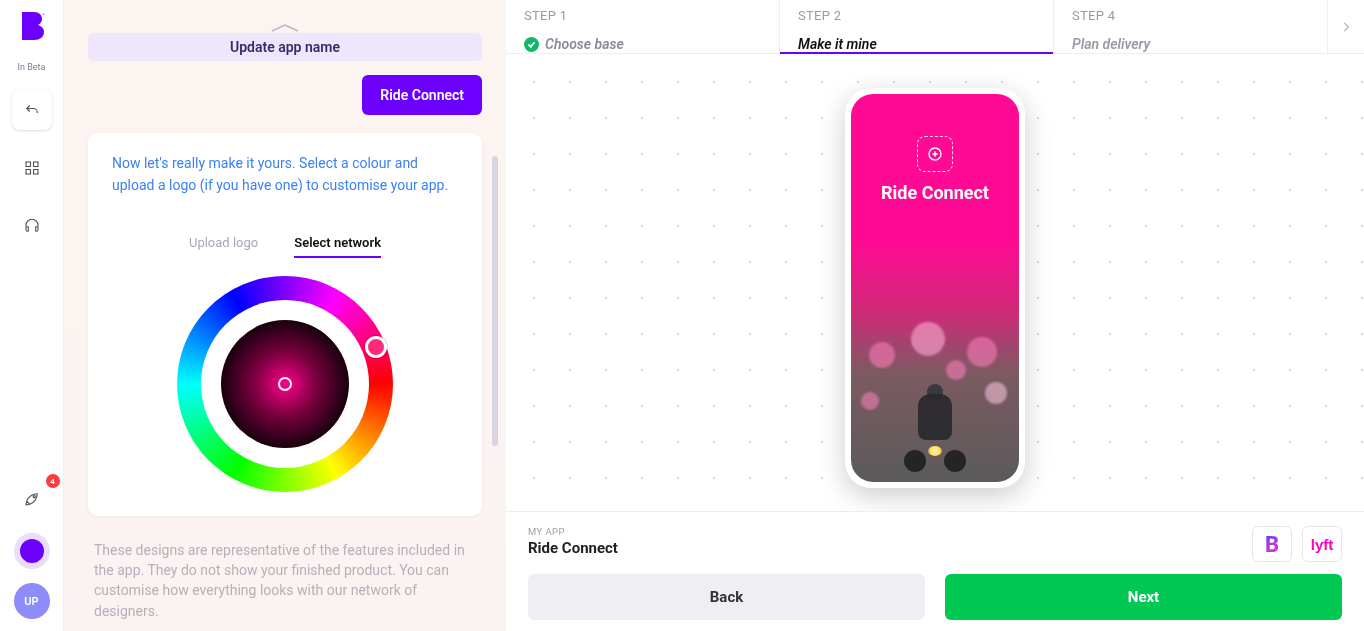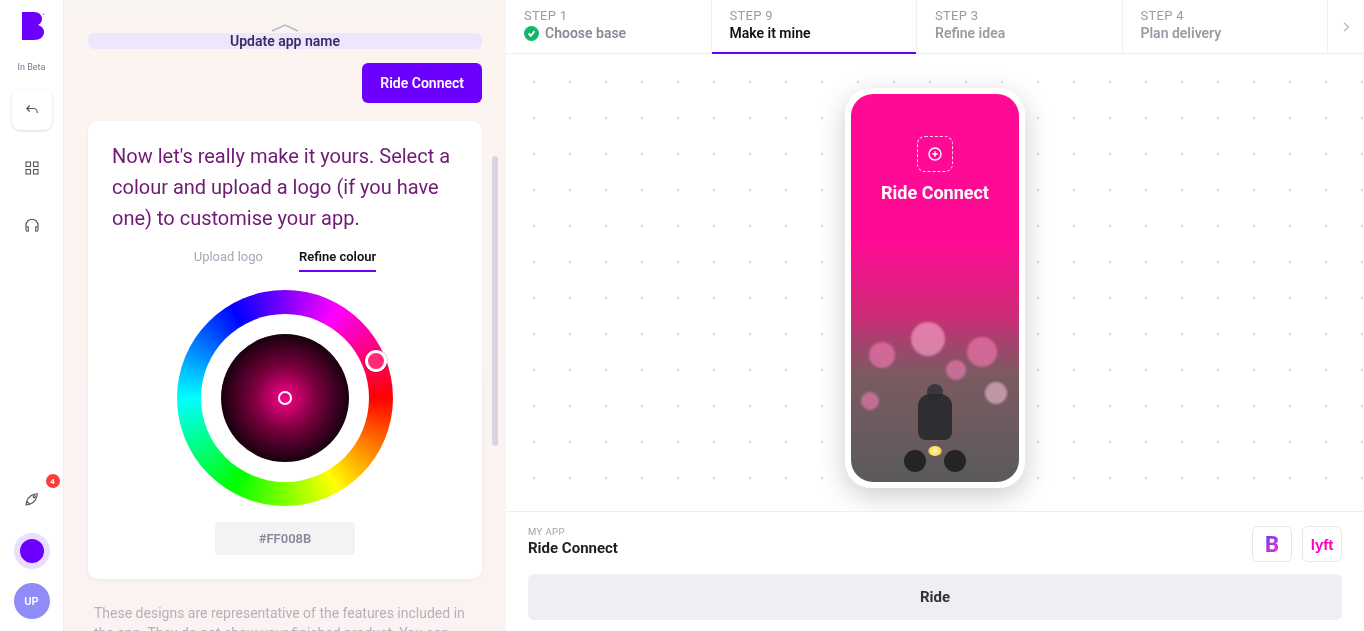--- a/index.html
+++ b/index.html
@@ -18,22 +18,22 @@
 .circle-purple { width:36px; height:36px; border-radius:50%; background:#6c00ff; border:6px solid #e9defd; }
 .circle-up { width:36px; height:36px; border-radius:50%; background:#8e8cf7; color:#fff; font-size:11px; font-weight:600; display:flex; align-items:center; justify-content:center; }
 
 
 .panel { width: 442px; background: linear-gradient(180deg, #fbf5f1 0%, #fbf3f2 100%); padding: 19px 24px 10px 24px; position:relative; display:flex; flex-direction:column; }
 .collapse { align-self:center; color:#b7b7c7; cursor:pointer; height:12px; }
 .collapse svg { width:34px; height:12px; stroke:#b7b7c7; fill:none; stroke-width:1.5; }
 .update-btn { margin-top: 2px; background: #eee6fc; color:#3b2a66; font-weight:600; font-size:14px; height:40px; border-radius:6px; display:flex; align-items:center; justify-content:center; cursor:pointer; }
 .chip { align-self:flex-end; margin-top:14px; background:#6c00ff; color:#fff; font-weight:600; font-size:14px; padding:12px 18px; border-radius:6px; }
 .card { margin-top:18px; background:#fff; border-radius:10px; padding:20px 24px 24px; box-shadow:0 1px 4px rgba(0,0,0,.05); flex:0 0 auto; }
-.card-text { font-size:20px; color:#701a75; line-height:1.55; }
-.tabs { display:flex; gap:36px; justify-content:center; margin-top:15px; font-size:13px; }
+.card-text { font-size:14px; color:#3b82f6; line-height:1.55; }
+.tabs { display:flex; gap:36px; justify-content:center; margin-top:38px; font-size:13px; }
 .tab { color:#a7a7b8; cursor:pointer; padding-bottom:6px; }
 .tab.active { color:#111; font-weight:600; border-bottom:2px solid #6c00ff; }
 .wheel-wrap { display:flex; flex-direction:column; align-items:center; margin-top:18px; }
 .wheel { width:216px; height:216px; border-radius:50%; position:relative;
   background: conic-gradient(from 90deg, #ff0000, #ff8000, #ffff00, #80ff00, #00ff00, #00ff80, #00ffff, #0080ff, #0000ff, #8000ff, #ff00ff, #ff0080, #ff0000);
 }
 .wheel::before { content:""; position:absolute; inset:24px; background:#fff; border-radius:50%; }
 .wheel-inner { position:absolute; inset:44px; border-radius:50%;
   background: radial-gradient(circle at center, #ff008b 0%, #7a003e 35%, #1a000f 70%, #000 100%);
 }
@@ -41,21 +41,21 @@
 .wheel-handle { position:absolute; width:22px; height:22px; border:3px solid #fff; background:#ff2b7a; border-radius:50%; top:60px; right:6px; box-shadow:0 0 0 1px rgba(0,0,0,.15); }
 .hex { margin-top:16px; background:#f3f3f6; color:#8a8a9c; font-size:13px; font-weight:600; padding:9px 0; width:140px; text-align:center; border-radius:4px; }
 .scrollbar { position:absolute; right:8px; top:156px; width:6px; height:290px; background:#d9d5df; border-radius:3px; }
 .disclaimer { font-size:14px; color:#b5b0b9; line-height:1.45; margin-top:24px; padding: 0 6px; }
 
 
 .main { flex:1; display:flex; flex-direction:column; position:relative; }
 .steps { height:54px; display:flex; border-bottom:1px solid #eee; }
 .step { flex:1; border-right:1px solid #eee; padding:8px 18px 0; cursor:pointer; position:relative; }
 .step-small { font-size:13px; color:#9a9aa6; letter-spacing:.3px; }
-.step-title { font-size:14px; color:#9a9aa6; font-weight:600; margin-top:2px; display:flex; align-items:center; gap:6px; }
+.step-title { font-size:14px; color:#9a9aa6; font-weight:600; margin-top:13px; display:flex; align-items:center; gap:6px;font-style:italic; }
 .step.done .step-title { color:#8a8a96; }
 .step.active .step-title { color:#111; }
 .step.active::after { content:""; position:absolute; left:0; right:0; bottom:-1px; height:2px; background:#6c00ff; }
 .step-check { width:15px; height:15px; border-radius:50%; background:#12b76a; display:inline-flex; align-items:center; justify-content:center; }
 .step-check svg { width:9px; height:9px; stroke:#fff; fill:none; stroke-width:2.5; }
 .step-nav { width:36px; display:flex; align-items:center; justify-content:center; color:#b0b0bc; cursor:pointer; }
 .step-nav svg { width:14px; height:14px; stroke:#b0b0bc; fill:none; stroke-width:2; }
 
 .canvas { flex:1; position:relative; overflow:hidden;
   background-image: radial-gradient(#d7d7e0 1px, transparent 1px);
@@ -138,30 +138,29 @@
         <path d="M4 9l13-6 13 6"></path>
       </svg>
   </div>
   <div class="update-btn">Update app name</div>
   <div class="chip">Ride Connect</div>
 
   <div class="card">
     <div class="card-text">Now let's really make it yours. Select a colour and upload a logo (if you have one) to customise your app.</div>
     <div class="tabs">
       <div class="tab">Upload logo</div>
-      <div class="tab active">Refine colour</div>
+      <div class="tab active">Select network</div>
     </div>
     <div class="wheel-wrap">
       <div class="wheel">
         <div class="wheel-inner">
           <div class="wheel-center-handle"></div>
         </div>
         <div class="wheel-handle"></div>
       </div>
-      <div class="hex">#FF008B</div>
     </div>
   </div>
 
   <div class="scrollbar"></div>
   <div class="disclaimer">These designs are representative of the features included in the app. They do not show your finished product. You can customise how everything looks with our network of designers.</div>
 </div>
 
 <div class="main">
 
   <div class="steps">
@@ -170,29 +169,23 @@
       <div class="step-title">
         <span class="step-check">
             <svg viewBox="0 0 12 12">
               <path d="M2 6l3 3 5-6"></path>
             </svg>
           </span>
         <span>Choose base</span>
       </div>
     </div>
     <div class="step active">
-      <div class="step-small">STEP 9</div>
+      <div class="step-small">STEP 2</div>
       <div class="step-title">
           <span>Make it mine</span>
-        </div>
-    </div>
-    <div class="step">
-      <div class="step-small">STEP 3</div>
-      <div class="step-title">
-          <span>Refine idea</span>
         </div>
     </div>
     <div class="step">
       <div class="step-small">STEP 4</div>
       <div class="step-title">
           <span>Plan delivery</span>
         </div>
     </div>
     <div class="step-nav">
       <svg viewBox="0 0 24 24">
@@ -239,17 +232,18 @@
       <div class="brand-chips">
         <div class="brand-chip">
             <span class="brand-b">B</span>
           </div>
         <div class="brand-chip">
             <span class="brand-lyft">lyft</span>
           </div>
       </div>
     </div>
     <div class="footer-btns">
-      <div class="btn btn-back">Ride</div>
+      <div class="btn btn-back">Back</div>
+      <div class="btn btn-next">Next</div>
     </div>
   </div>
 
 </div>
 
 </body></html>

